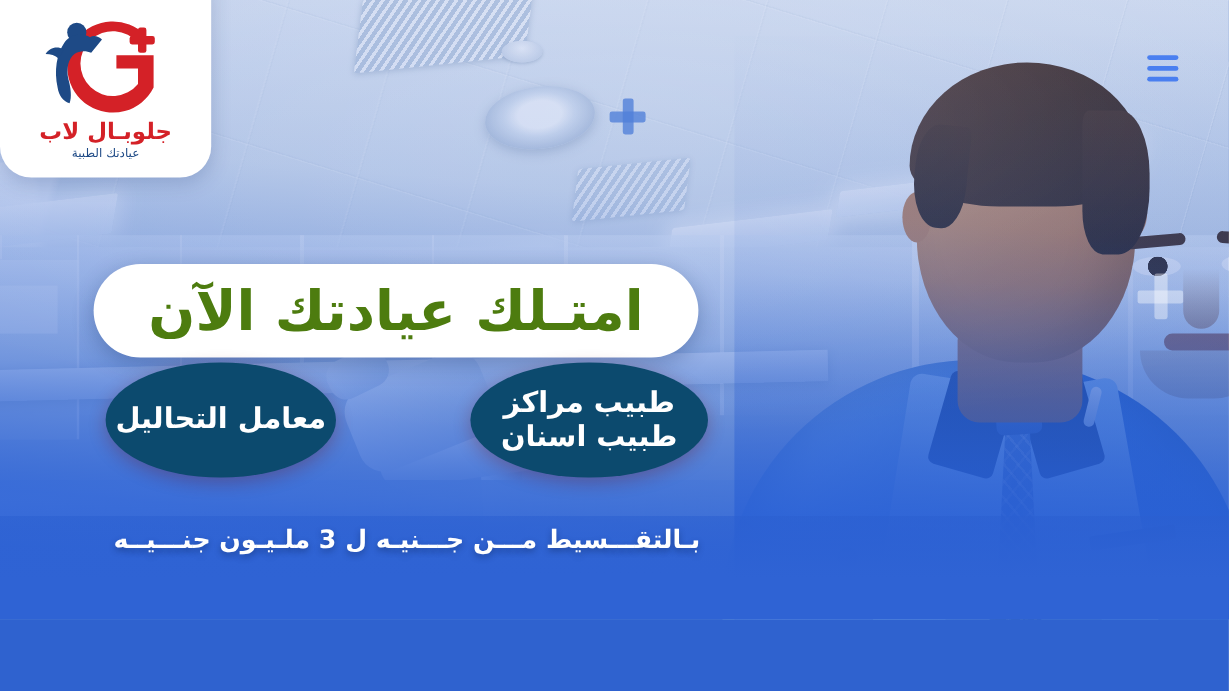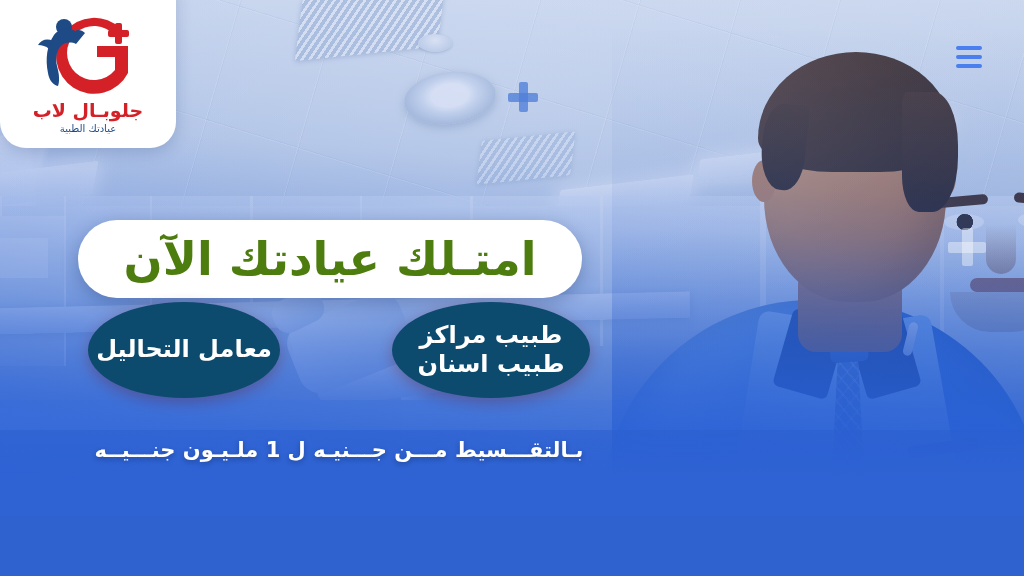--- a/index.html
+++ b/index.html
@@ -437,16 +437,16 @@
 
   <div class="bubble bubble-services">
     <div class="line">معامل التحاليل</div>
   </div>
   <div class="bubble bubble-doctors">
     <div class="line">طبيب مراكز</div>
     <div class="line">طبيب اسنان</div>
   </div>
 
   <div class="offer">
-    <div class="l2">بـالتقـــسيط مـــن جـــنيـه ل 1 ملـيـون جنـــيــه</div>
+    <div class="l2">بـالتقـــسيط مـــن جـــنيـه ل 3 ملـيـون جنـــيــه</div>
   </div>
 
 </div>
 
 </body></html>

